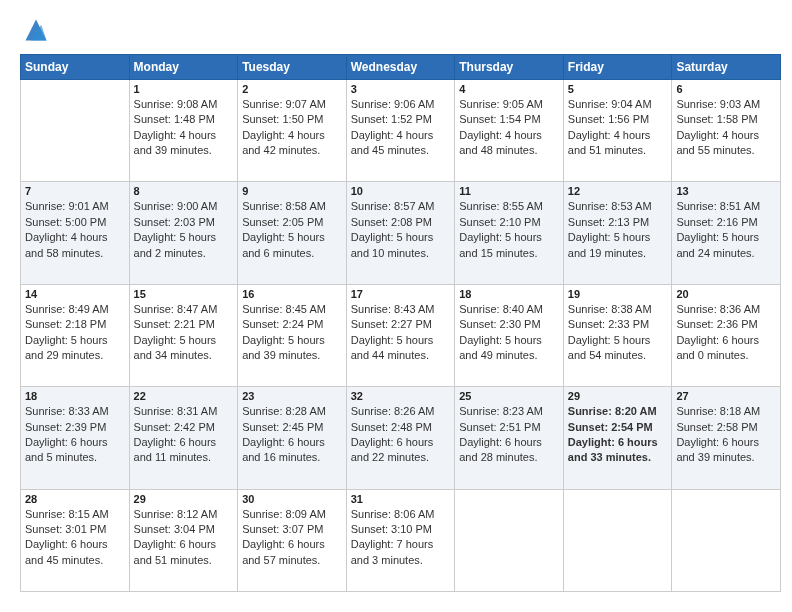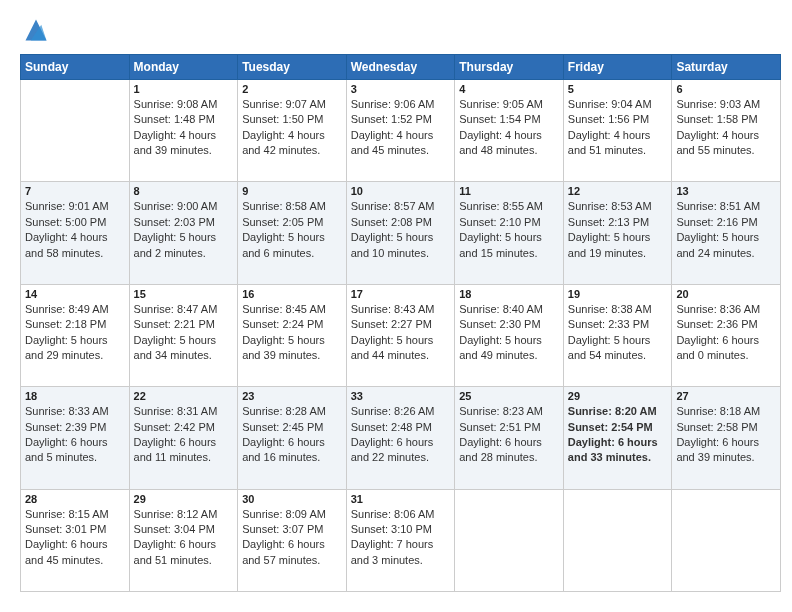--- a/index.html
+++ b/index.html
@@ -306,21 +306,21 @@
 and 11 minutes.</div>
           </td>
           <td>
             <span class="day-num">23</span>
             <div class="day-info" style="white-space: pre-line;">Sunrise: 8:28 AM
 Sunset: 2:45 PM
 Daylight: 6 hours
 and 16 minutes.</div>
           </td>
           <td>
-            <span class="day-num">33</span>
+            <span class="day-num">32</span>
             <div class="day-info" style="white-space: pre-line;">Sunrise: 8:26 AM
 Sunset: 2:48 PM
 Daylight: 6 hours
 and 22 minutes.</div>
           </td>
           <td>
             <span class="day-num">25</span>
             <div class="day-info" style="white-space: pre-line;">Sunrise: 8:23 AM
 Sunset: 2:51 PM
 Daylight: 6 hours

